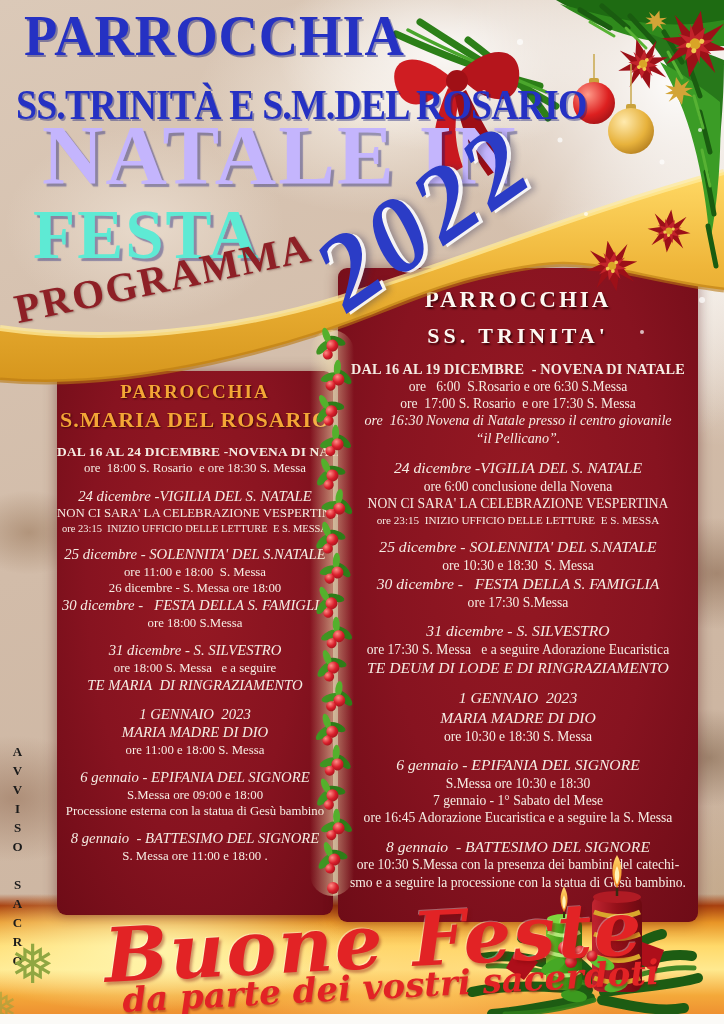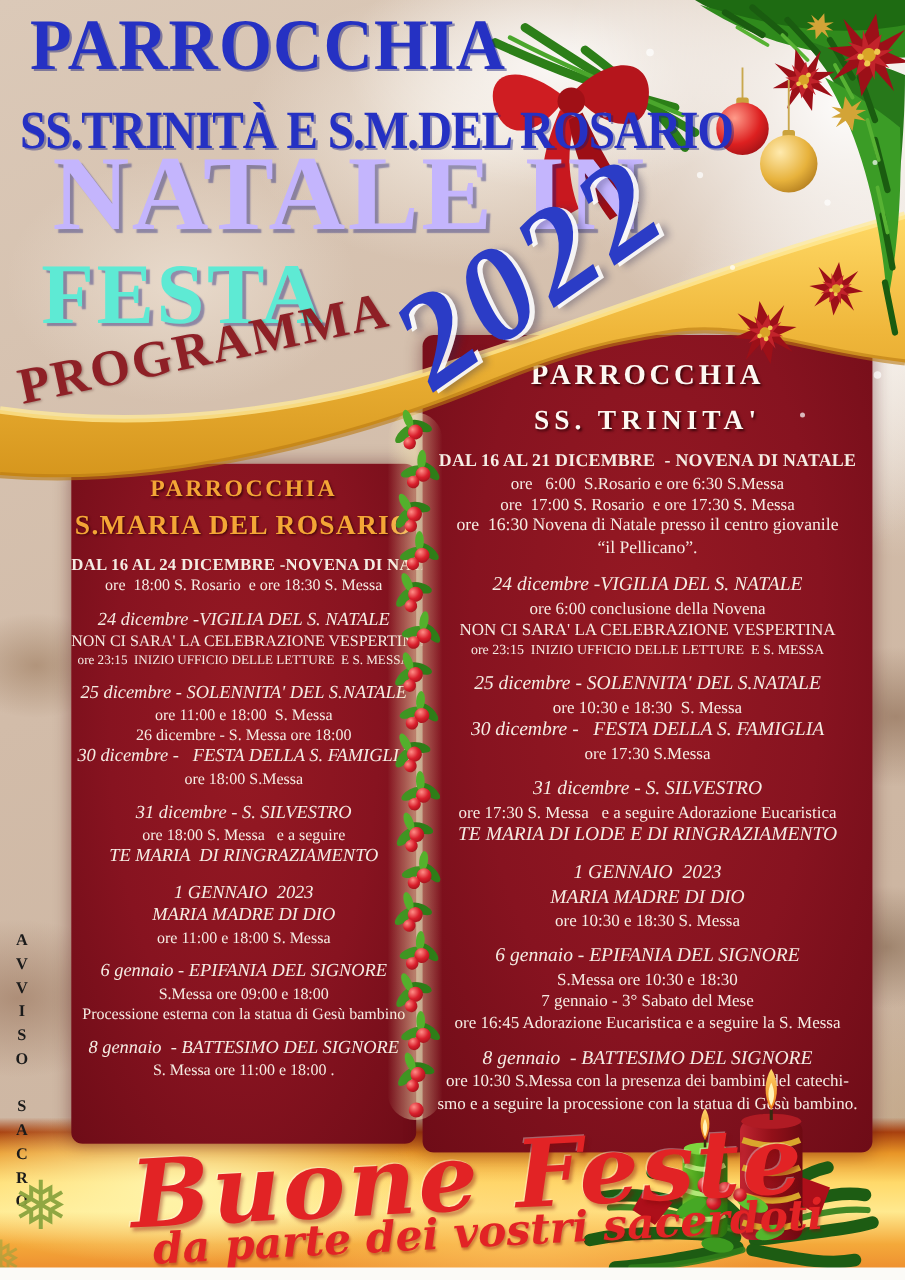--- a/index.html
+++ b/index.html
@@ -41,21 +41,21 @@
   .panel.left  .p-sub{font-size:22px;letter-spacing:1px;}
   .panel.right .p-head{color:#fdf8f2;text-shadow:1.5px 1.5px 2px #3c040a;font-weight:bold;margin-top:16px;}
   .panel.right .p-title{font-size:23px;letter-spacing:3px;}
   .panel.right .p-sub{font-size:22px;letter-spacing:4px;margin-top:6px;}
   .lines{margin-top:9px;line-height:1.27;}
   .ln{white-space:pre;}
   .ln.n{font-size:1em;}
   .ln.big{font-size:1.15em;font-style:italic;}
   .ln.bold{font-size:1.05em;font-weight:bold;letter-spacing:.2px;}
   .ln.small{font-size:.82em;}
-  .ln.italic{font-size:1.04em;}
+  .ln.italic{font-style:italic;font-size:1.04em;}
   .ln.sp{height:10px;}
   
   svg.decor{position:absolute;inset:0;z-index:4;pointer-events:none;}
   
   .txt{position:absolute;z-index:5;}
   .t-parrocchia{left:24px;top:2px;font-size:58px;font-weight:bold;color:#2531c3;
     transform:scaleX(.94);transform-origin:left top;letter-spacing:1px;
     text-shadow:2px 2px 0 rgba(18,24,120,.45);}
   .t-sub{left:16px;top:80px;font-size:43px;font-weight:bold;color:#2531c3;
     transform:scaleX(.88);transform-origin:left top;letter-spacing:-1px;
@@ -125,47 +125,47 @@
         <div class="ln n">S. Messa ore 11:00 e 18:00 .</div>
       </div>
   </div>
 
   <div class="panel right">
     <div class="p-head">
       <div class="p-title">PARROCCHIA</div>
       <div class="p-sub">SS. TRINITA'</div>
     </div>
     <div class="lines">
-        <div class="ln bold">DAL 16 AL 21 DICEMBRE  - NOVENA DI NATALE</div>
+        <div class="ln bold">DAL 16 AL 19 DICEMBRE  - NOVENA DI NATALE</div>
         <div class="ln n">ore   6:00  S.Rosario e ore 6:30 S.Messa</div>
         <div class="ln n">ore  17:00 S. Rosario  e ore 17:30 S. Messa</div>
         <div class="ln italic">ore  16:30 Novena di Natale presso il centro giovanile</div>
         <div class="ln italic">“il Pellicano”.</div>
         <div class="ln sp"></div>
         <div class="ln big">24 dicembre -VIGILIA DEL S. NATALE</div>
         <div class="ln n">ore 6:00 conclusione della Novena</div>
         <div class="ln n">NON CI SARA' LA CELEBRAZIONE VESPERTINA</div>
         <div class="ln small">ore 23:15  INIZIO UFFICIO DELLE LETTURE  E S. MESSA</div>
         <div class="ln sp"></div>
         <div class="ln big">25 dicembre - SOLENNITA' DEL S.NATALE</div>
         <div class="ln n">ore 10:30 e 18:30  S. Messa</div>
         <div class="ln big">30 dicembre -   FESTA DELLA S. FAMIGLIA</div>
         <div class="ln n">ore 17:30 S.Messa</div>
         <div class="ln sp"></div>
         <div class="ln big">31 dicembre - S. SILVESTRO</div>
         <div class="ln n">ore 17:30 S. Messa   e a seguire Adorazione Eucaristica</div>
-        <div class="ln big">TE MARIA DI LODE E DI RINGRAZIAMENTO</div>
+        <div class="ln big">TE DEUM DI LODE E DI RINGRAZIAMENTO</div>
         <div class="ln sp"></div>
         <div class="ln big">1 GENNAIO  2023</div>
         <div class="ln big">MARIA MADRE DI DIO</div>
         <div class="ln n">ore 10:30 e 18:30 S. Messa</div>
         <div class="ln sp"></div>
         <div class="ln big">6 gennaio - EPIFANIA DEL SIGNORE</div>
         <div class="ln n">S.Messa ore 10:30 e 18:30</div>
-        <div class="ln n">7 gennaio - 3° Sabato del Mese</div>
+        <div class="ln n">7 gennaio - 1° Sabato del Mese</div>
         <div class="ln n">ore 16:45 Adorazione Eucaristica e a seguire la S. Messa</div>
         <div class="ln sp"></div>
         <div class="ln big">8 gennaio  - BATTESIMO DEL SIGNORE</div>
         <div class="ln n">ore 10:30 S.Messa con la presenza dei bambini del catechi-</div>
         <div class="ln n">smo e a seguire la processione con la statua di Gesù bambino.</div>
       </div>
   </div>
 
   <svg class="decor" width="724" height="1024" viewBox="0 0 724 1024">
     <defs>

